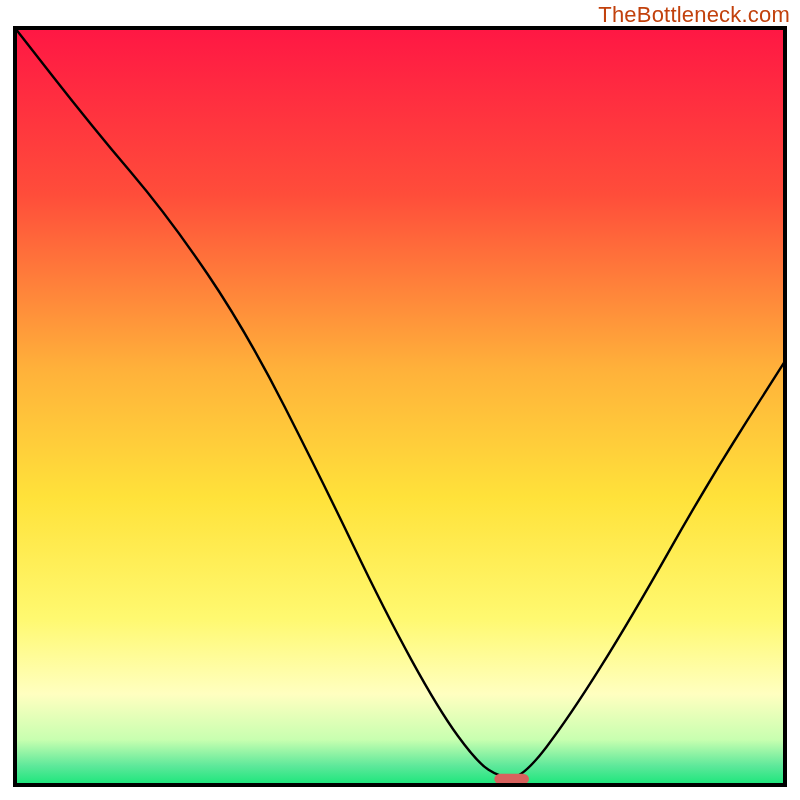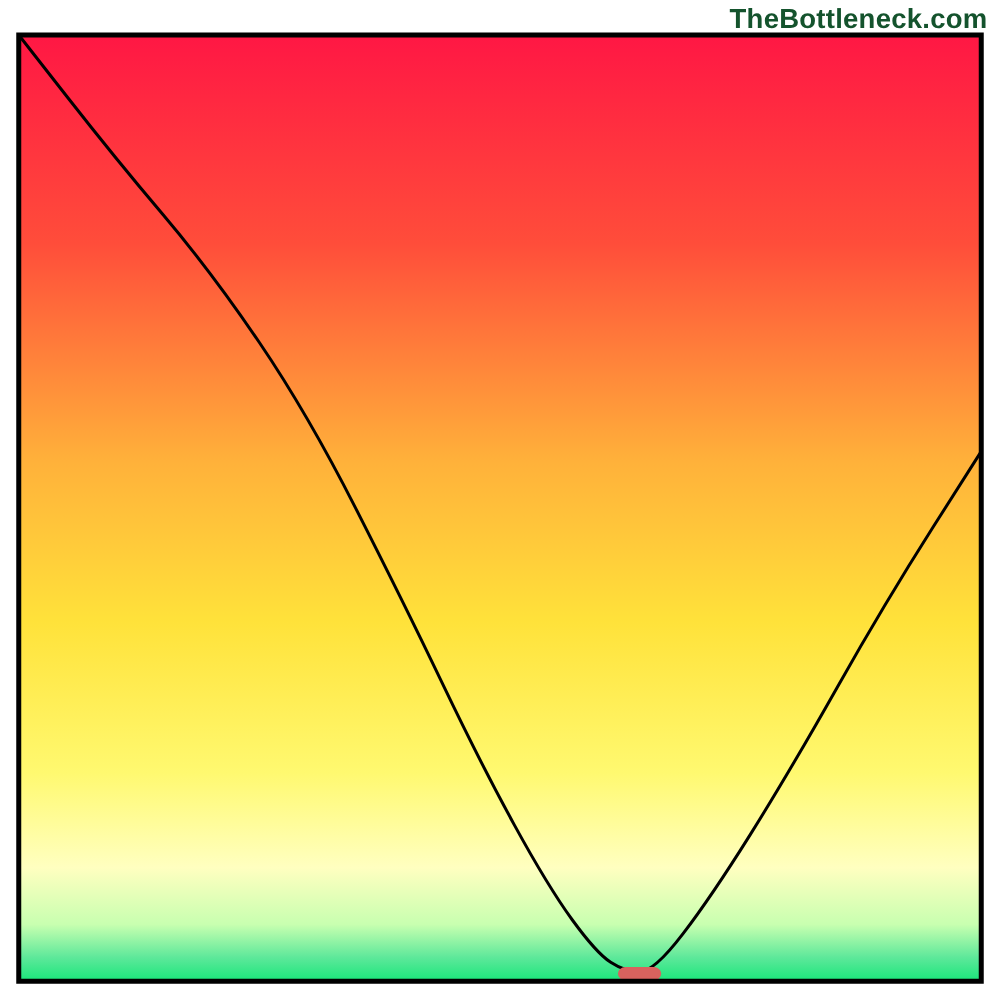--- a/index.html
+++ b/index.html
@@ -13,23 +13,23 @@
   }
   .stage {
     position: relative;
     width: 800px;
     height: 800px;
   }
   .watermark {
     position: absolute;
     top: 2px;
     right: 10px;
-    color: #14532d;
+    color: #c2410c;
     font-size: 22px;
-    font-weight: 700;
+    font-weight: 400;
     letter-spacing: 0.2px;
   }
   svg.chart {
     position: absolute;
     left: 0;
     top: 0;
   }
 </style>
 </head>
 <body>

